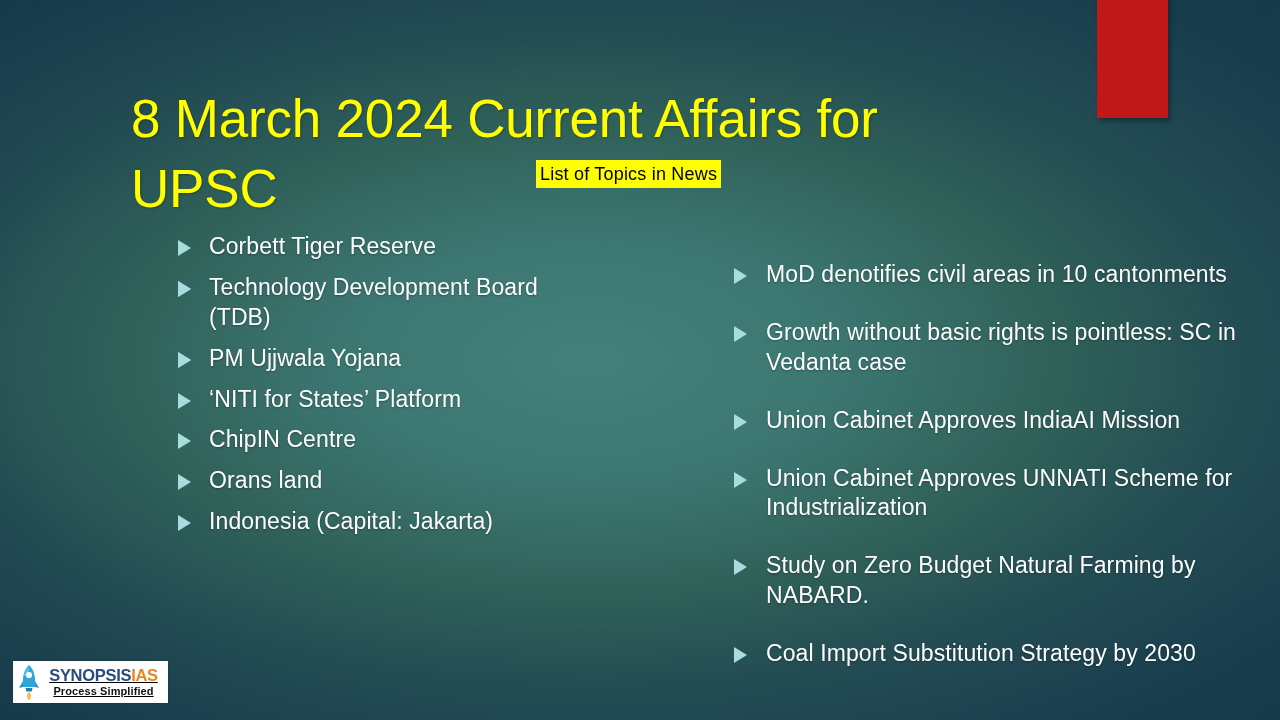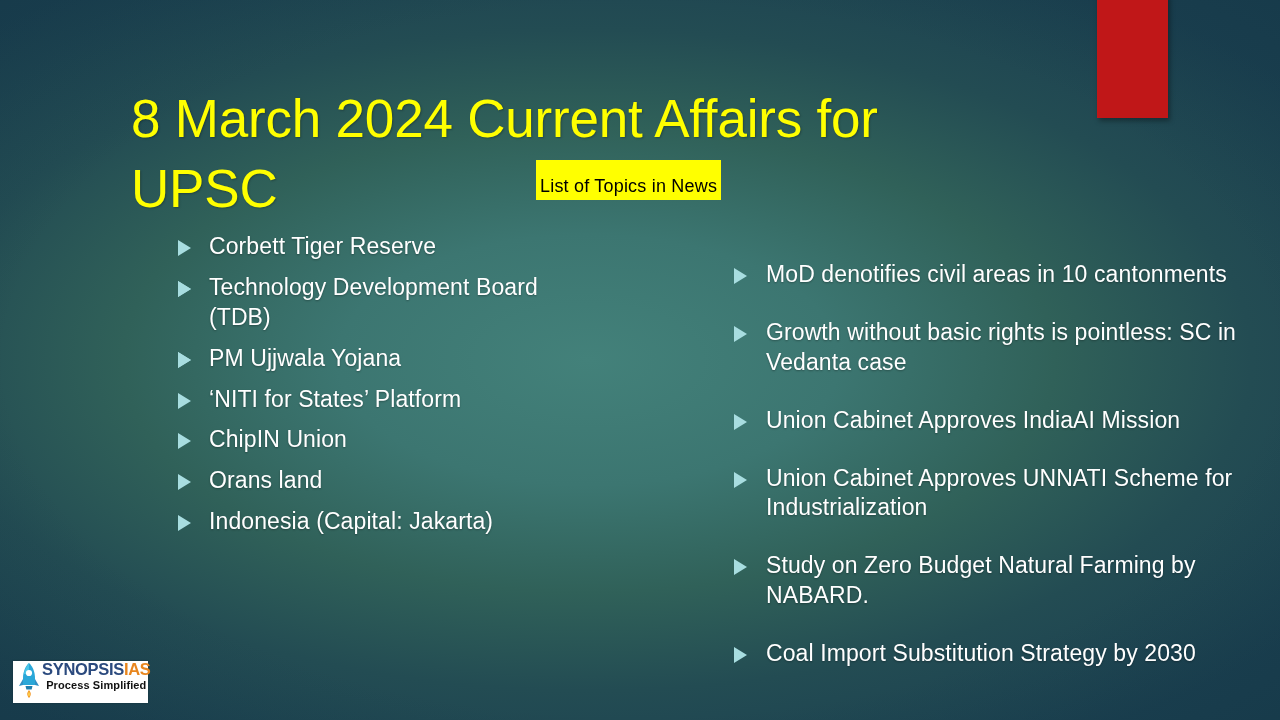--- a/index.html
+++ b/index.html
@@ -60,21 +60,21 @@
     left: 536px;
     top: 160px;
     z-index: 4;
   }
   .subtitle {
     display: inline-block;
     background: #ffff00;
     color: #000000;
     font-size: 18px;
     line-height: 1.18;
-    padding: 16px 4px 3px 4px;
+    padding: 4px 4px 3px 4px;
     letter-spacing: 0.2px;
     white-space: nowrap;
   }
 
   .columns {
     position: absolute;
     left: 0;
     top: 232px;
     width: 1280px;
     z-index: 4;
@@ -117,27 +117,28 @@
     border-left: 13px solid #a8dde0;
     border-top: 8px solid transparent;
     border-bottom: 8px solid transparent;
   }
 
   
   .logo-box {
     position: absolute;
     left: 13px;
     top: 661px;
-    width: 135px;
+    width: 155px;
     height: 42px;
     background: #ffffff;
     z-index: 5;
     display: flex;
-    align-items: flex-start;
+    align-items: center;
     box-shadow: 0 0 2px rgba(0,0,0,0.25);
+    text-decoration: underline;
   }
   .logo-rocket {
     width: 26px;
     height: 38px;
     flex: 0 0 26px;
     position: relative;
     margin-left: 3px;
   }
   .logo-text {
     flex: 1 1 auto;
@@ -196,21 +197,21 @@
         <li>
           <span class="tri"></span>
           <span>PM Ujjwala Yojana</span>
         </li>
         <li>
           <span class="tri"></span>
           <span>‘NITI for States’ Platform</span>
         </li>
         <li>
           <span class="tri"></span>
-          <span>ChipIN Union</span>
+          <span>ChipIN Centre</span>
         </li>
         <li>
           <span class="tri"></span>
           <span>Orans land</span>
         </li>
         <li>
           <span class="tri"></span>
           <span>Indonesia (Capital: Jakarta)</span>
         </li>
       </ul>

